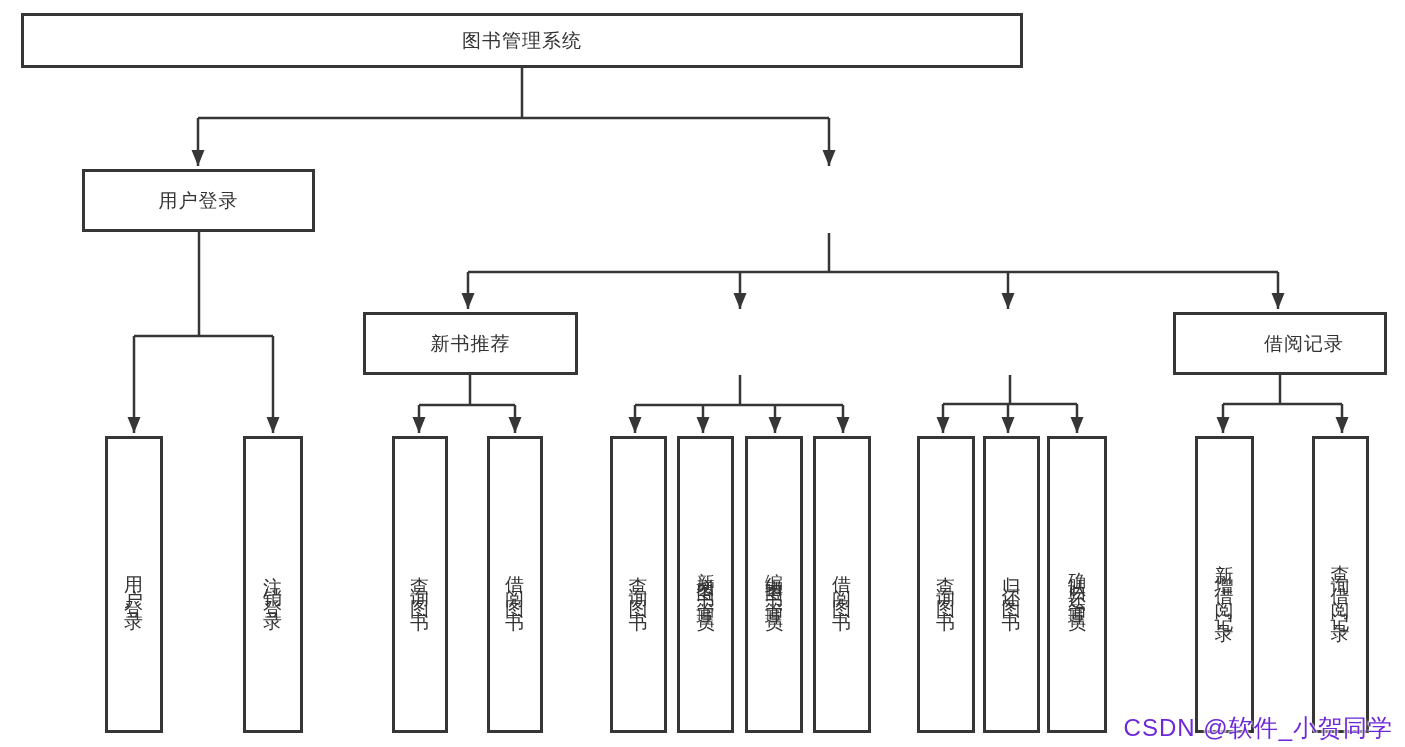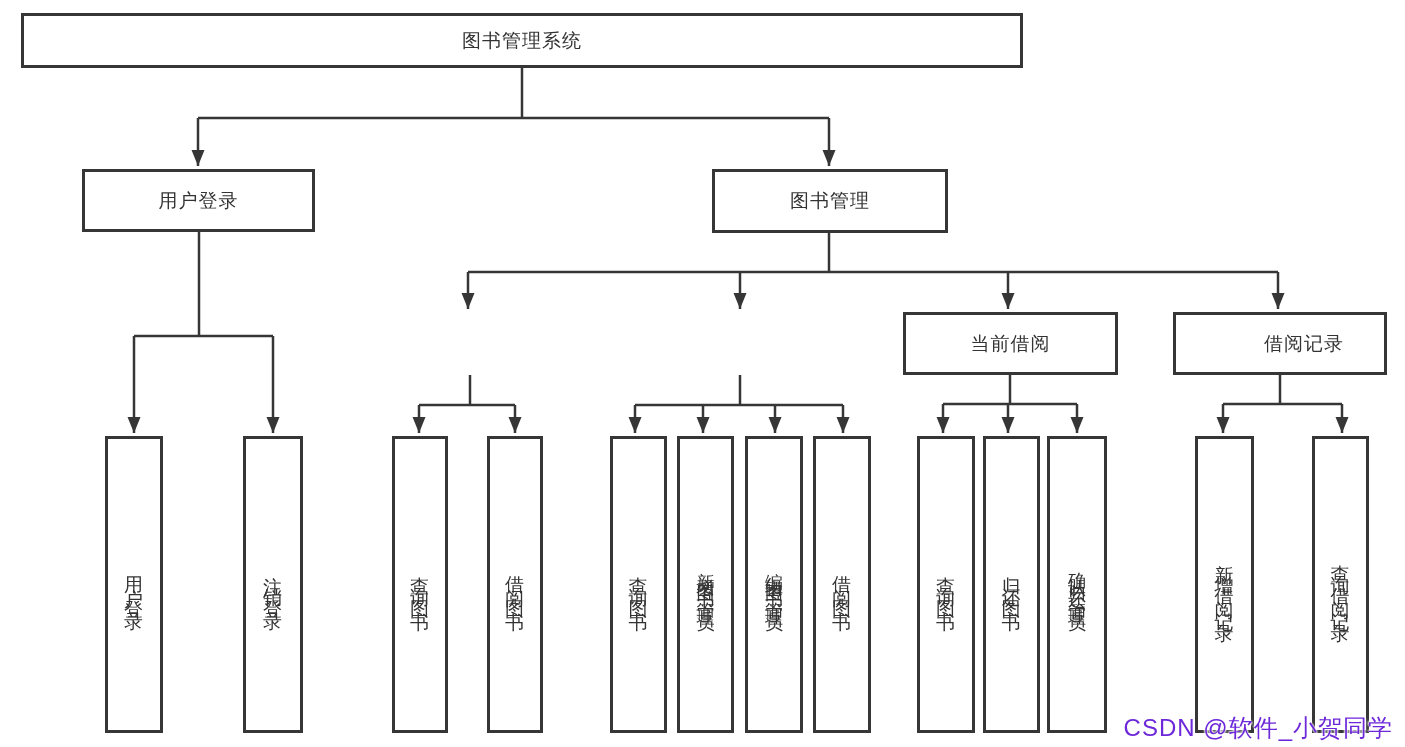--- a/index.html
+++ b/index.html
@@ -86,26 +86,23 @@
     <path d="M1342,404 V433" marker-end="url(#arw)"></path>
   </svg>
 
   <div class="hbox" style="left:21px;top:13px;width:1002px;height:55px;">
     <span>图书管理系统</span>
   </div>
 
   <div class="hbox" style="left:82px;top:169px;width:233px;height:63px;">
     <span>用户登录</span>
   </div>
-  <div class="hbox" style="left:712px;top:169px;width:236px;height:64px;">
-    <span>图书管理</span>
-  </div>
 
-  <div class="hbox" style="left:903px;top:312px;width:215px;height:63px;">
-    <span>当前借阅</span>
+  <div class="hbox" style="left:363px;top:312px;width:215px;height:63px;">
+    <span>新书推荐</span>
   </div>
   <div class="hbox" style="left:1173px;top:312px;width:214px;height:63px;padding-left:48px;">
     <span>借阅记录</span>
   </div>
 
   <div class="vbox" style="left:105px;width:58px;">
     <span class="vlabel">用户登录</span>
   </div>
   <div class="vbox" style="left:243px;width:60px;">
     <span class="vlabel">注销登录</span>

